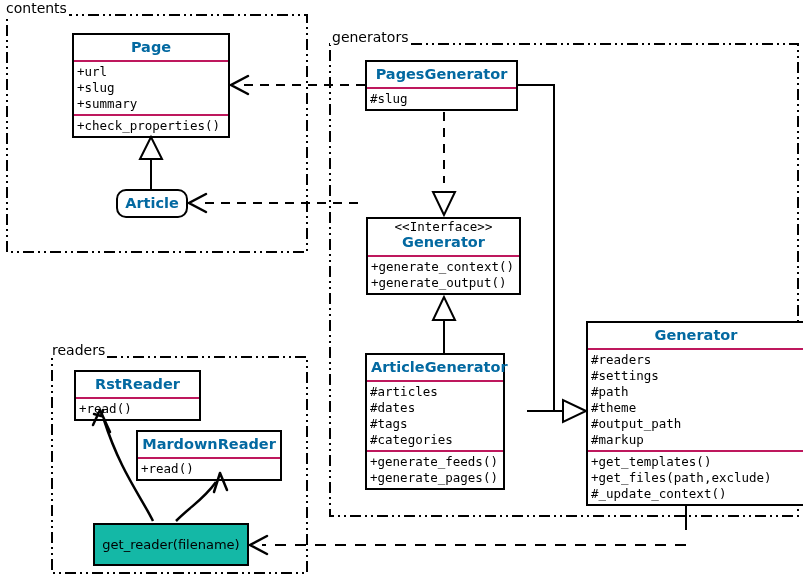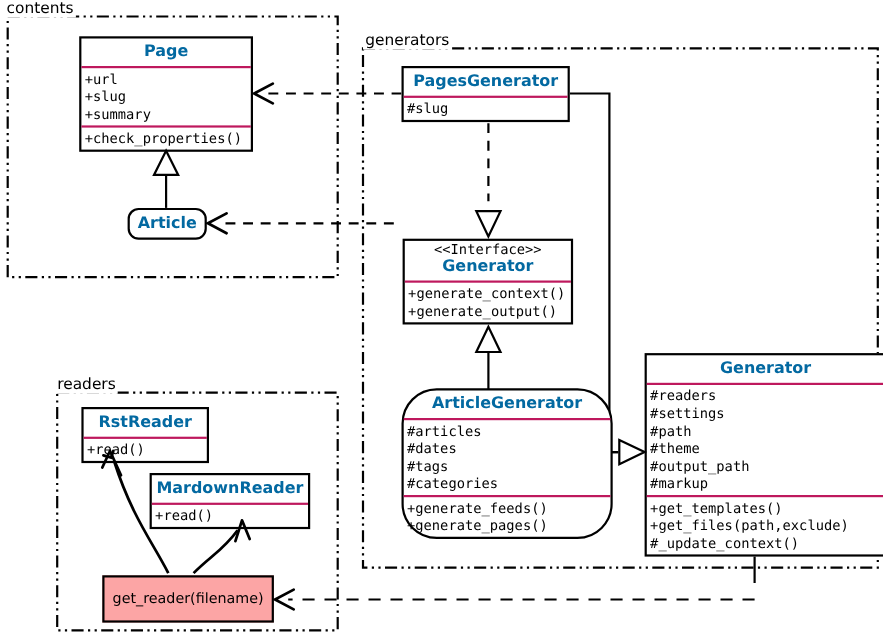--- a/index.html
+++ b/index.html
@@ -75,21 +75,21 @@
     padding: 2px 2px 2px 3px;
     white-space: nowrap;
   }
   .cls .members div { white-space: nowrap; }
 
   
   .plainbox {
     position: absolute;
     box-sizing: border-box;
     border: 2px solid #000;
-    background: #fca5a5;
+    background: #14b8a6;
     z-index: 2;
     display: flex;
     align-items: center;
     justify-content: center;
     font-family: "DejaVu Sans", sans-serif;
     font-size: 13px;
     color: #000;
     white-space: nowrap;
   }
 </style>
@@ -152,21 +152,21 @@
 
   <div class="cls" style="left:366px; top:217px; width:155px;">
     <div class="stereo">&lt;&lt;Interface&gt;&gt;</div>
     <div class="name" style="padding-top:0;">Generator</div>
     <div class="sep members">
       <div>+generate_context()</div>
       <div>+generate_output()</div>
     </div>
   </div>
 
-  <div class="cls" style="left:365px; top:353px; width:192px;border-radius:32px;">
+  <div class="cls" style="left:365px; top:353px; width:140px;">
     <div class="name">ArticleGenerator</div>
     <div class="sep members">
       <div>#articles</div>
       <div>#dates</div>
       <div>#tags</div>
       <div>#categories</div>
     </div>
     <div class="sep members">
       <div>+generate_feeds()</div>
       <div>+generate_pages()</div>
@@ -183,21 +183,21 @@
       <div>#output_path</div>
       <div>#markup</div>
     </div>
     <div class="sep members">
       <div>+get_templates()</div>
       <div>+get_files(path,exclude)</div>
       <div>#_update_context()</div>
     </div>
   </div>
 
-  <div class="cls" style="left:74px; top:370px; width:116px;">
+  <div class="cls" style="left:74px; top:370px; width:127px;">
     <div class="name">RstReader</div>
     <div class="sep members">
       <div>+read()</div>
     </div>
   </div>
 
   <div class="cls" style="left:136px; top:430px; width:146px;">
     <div class="name">MardownReader</div>
     <div class="sep members">
       <div>+read()</div>

